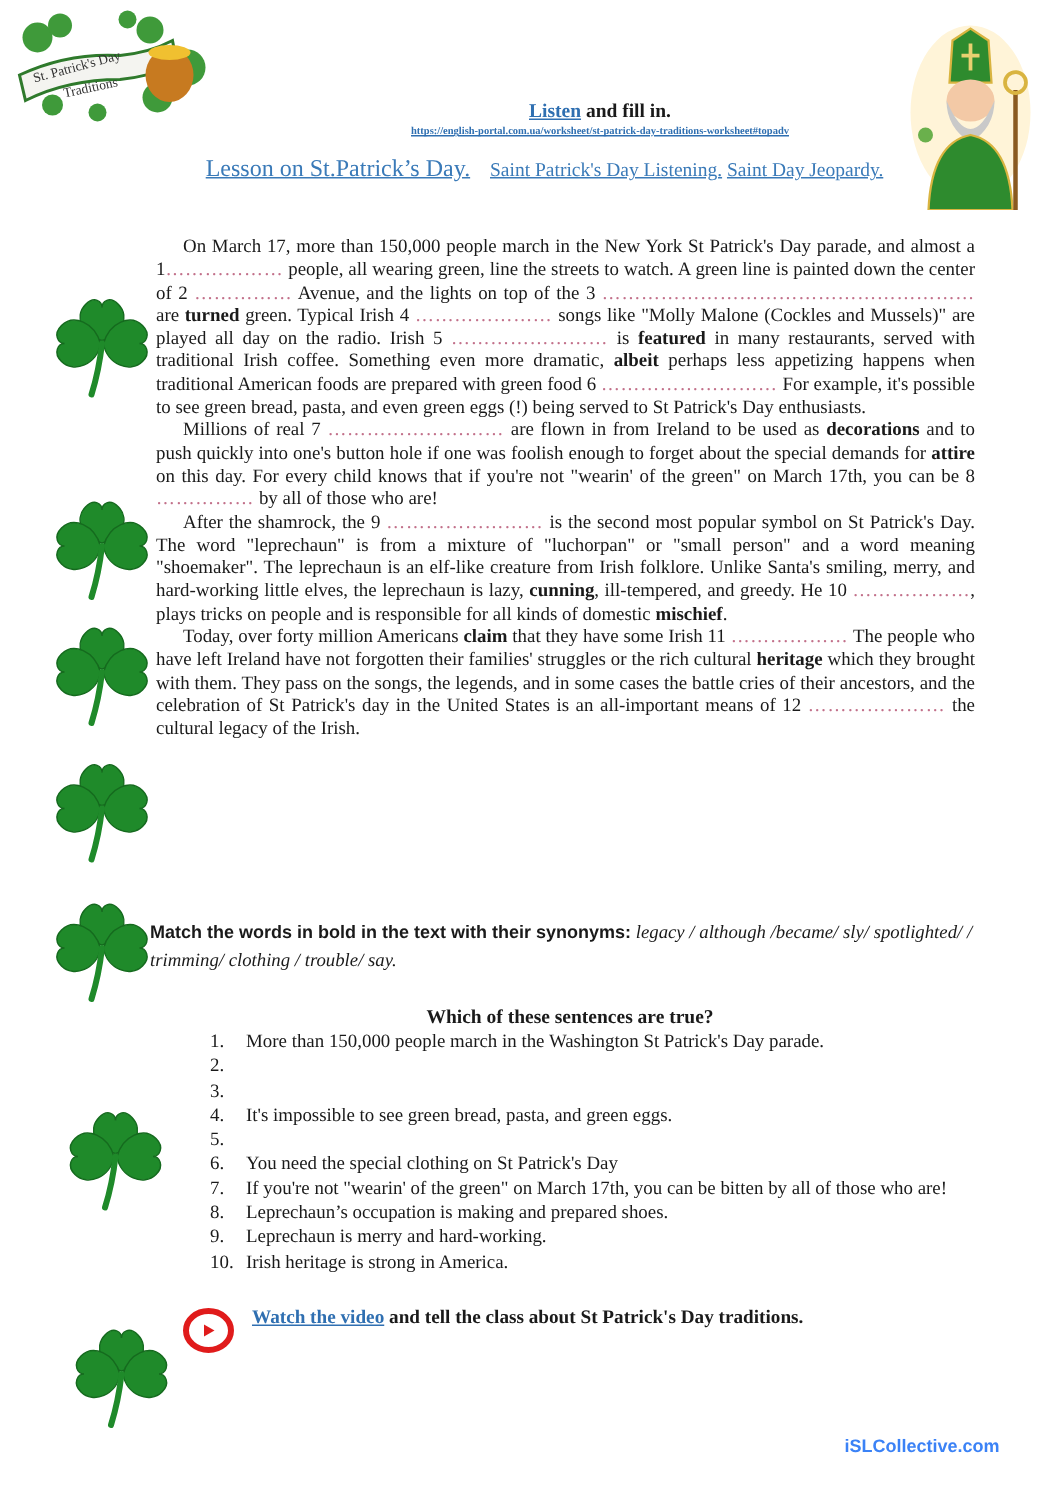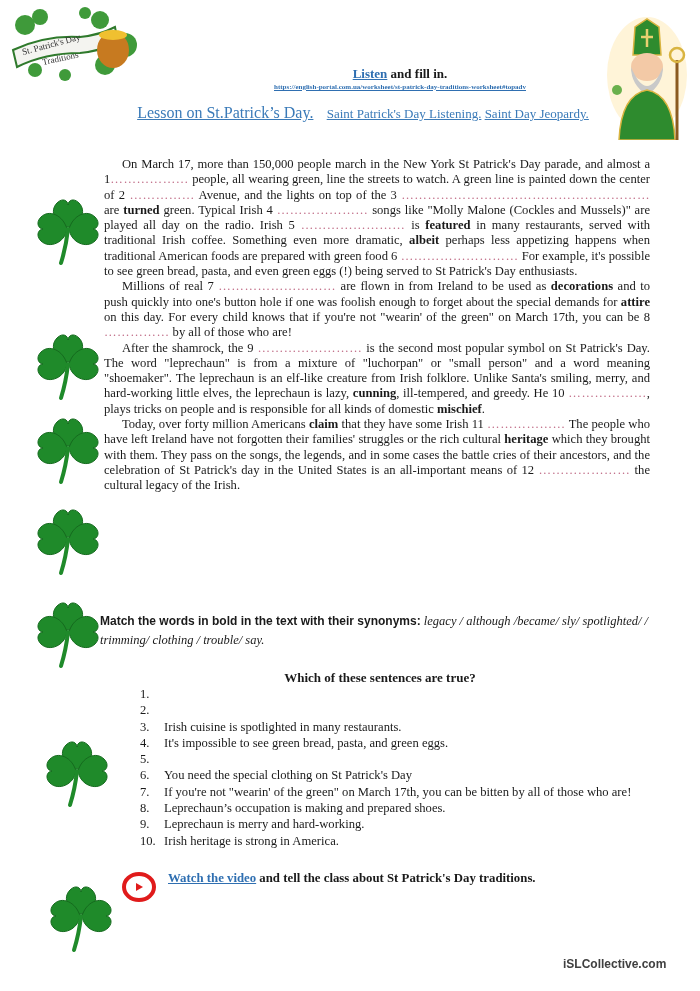--- a/index.html
+++ b/index.html
@@ -30,21 +30,21 @@
                 font-weight:bold; font-size:13px; }
   .quiz { position:absolute; left:140px; top:686px; width:520px; margin:0; padding:0;
           list-style:none; font-size:12.6px; line-height:16.3px; }
   .quiz li { display:flex; }
   .quiz .num { width:24px; flex:none; }
   .video-line { position:absolute; left:168px; top:871px; font-size:12.8px; font-weight:bold; }
   .video-line a { color:#2f6fb1; }
   .yt { position:absolute; left:122px; top:872px; width:34px; height:30px; }
   .shamrock { position:absolute; width:66px; height:72px; }
   .footer { position:absolute; left:563px; top:957px; font-family:"Liberation Sans", "DejaVu Sans", sans-serif;
-            font-size:12px; font-weight:bold; color:#404040;text-align:right; }
+            font-size:12px; font-weight:bold; color:#3b82f6;text-align:right; }
 </style>
 </head>
 <body>
 
 <svg class="logo" viewBox="0 0 140 80">
   <g fill="#3f9a3a">
     <circle cx="20" cy="20" r="10"></circle>
       <circle cx="35" cy="12" r="8"></circle>
       <circle cx="95" cy="15" r="9"></circle>
     <circle cx="120" cy="40" r="12"></circle>
@@ -125,27 +125,27 @@
 
 <div class="match">
   <span class="lead">Match the words in bold in the text with their synonyms:</span>
   <span class="words">legacy / although /became/ sly/ spotlighted/ / trimming/ clothing / trouble/ say.</span>
 </div>
 
 <div class="quiz-title">Which of these sentences are true?</div>
 <ul class="quiz" id="quiz">
     <li>
       <span class="num">1.</span>
+      <span>More than 150,000 people march in the Washington St Patrick's Day parade.</span>
     </li>
     <li>
       <span class="num">2.</span>
     </li>
     <li>
       <span class="num">3.</span>
-      <span>Irish cuisine is spotlighted in many restaurants.</span>
     </li>
     <li>
       <span class="num">4.</span>
       <span>It's impossible to see green bread, pasta, and green eggs.</span>
     </li>
     <li>
       <span class="num">5.</span>
     </li>
     <li>
       <span class="num">6.</span>

